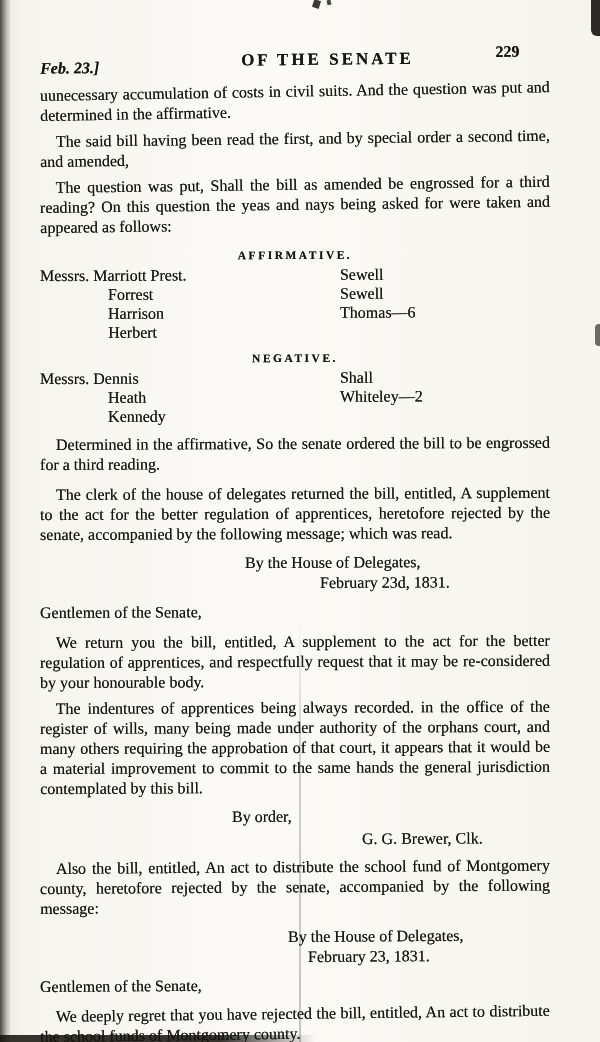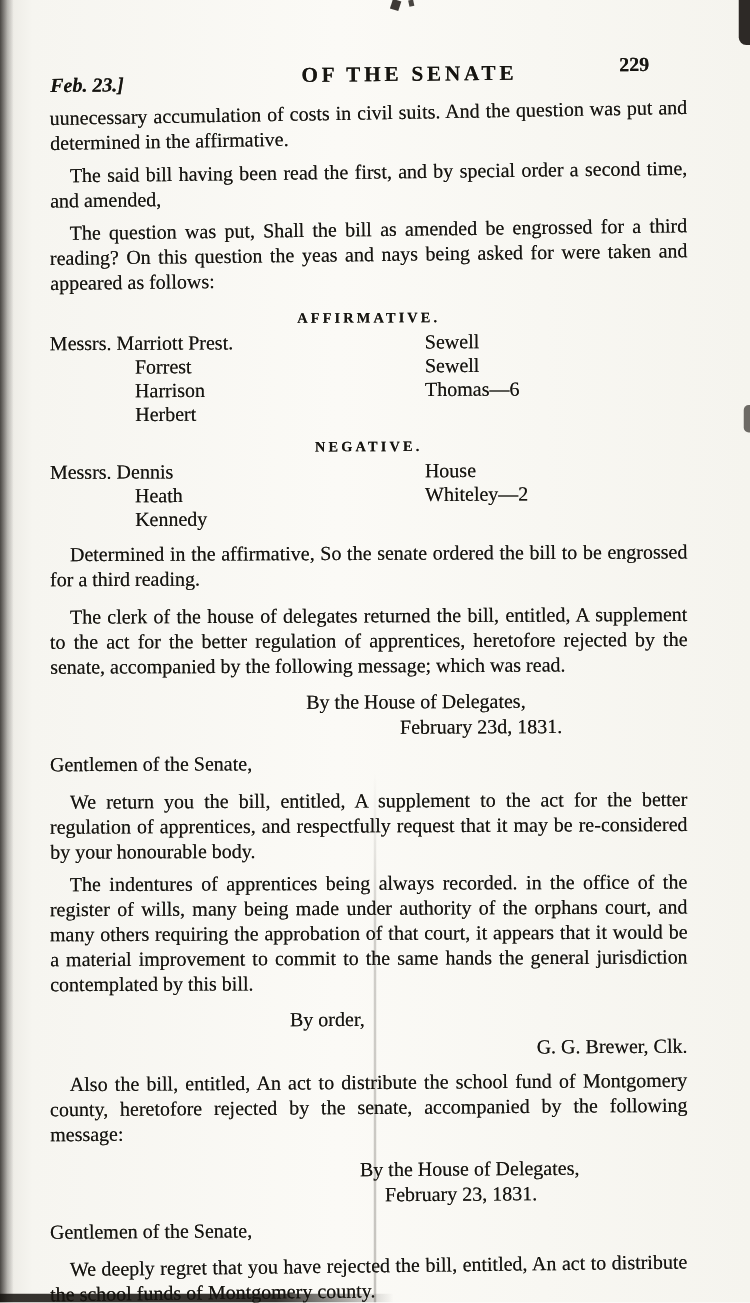--- a/index.html
+++ b/index.html
@@ -120,21 +120,21 @@
   .vote-name.sub { padding-left: 68px; }
 
   .attrib-line1 { margin: 8px 0 0 205px; text-indent: 0; text-align: left; }
   .attrib-line1.second { margin-left: 248px; }
   .attrib-line2 { margin: 0 0 0 280px; text-indent: 0; text-align: left; }
   .attrib-line2.second { margin-left: 268px; }
 
   .salutation { margin-top: 10px; text-indent: 0; text-align: left; }
 
   .by-order { margin: 8px 0 0 192px; text-indent: 0; text-align: left; }
-  .signature { margin: 2px 0 0 322px; text-indent: 0; text-align: right; }
+  .signature { margin: 2px 0 0 322px; text-indent: 0; text-align: left; }
 
   .gap-sm { margin-top: 10px; }
 </style>
 </head>
 <body>
 
 <div class="edge-left"></div>
 <div class="corner-top-right"></div>
 <div class="blob-right-mid"></div>
 <div class="mark-top-center-a"></div>
@@ -175,21 +175,21 @@
 
   <section class="vote-block">
     <div class="vote-heading tilt-d">NEGATIVE.</div>
     <div class="vote-columns tilt-d">
       <div class="vote-col-left">
         <div class="vote-name">Messrs. Dennis</div>
         <div class="vote-name sub">Heath</div>
         <div class="vote-name sub">Kennedy</div>
       </div>
       <div class="vote-col-right">
-        <div class="vote-name">House</div>
+        <div class="vote-name">Shall</div>
         <div class="vote-name">Whiteley—2</div>
       </div>
     </div>
   </section>
 
   <p class="para gap-sm tilt-d">Determined in the affirmative, So the senate ordered the bill to be engrossed for a third reading.</p>
 
   <p class="para gap-sm tilt-d">The clerk of the house of delegates returned the bill, entitled, A supplement to the act for the better regulation of apprentices, heretofore rejected by the senate, accompanied by the following message; which was read.</p>
 
   <div>

